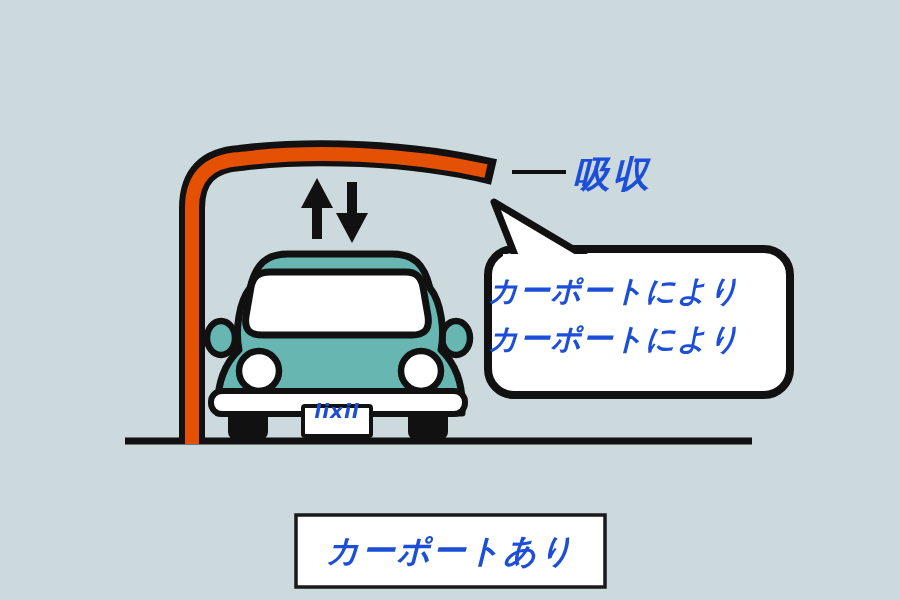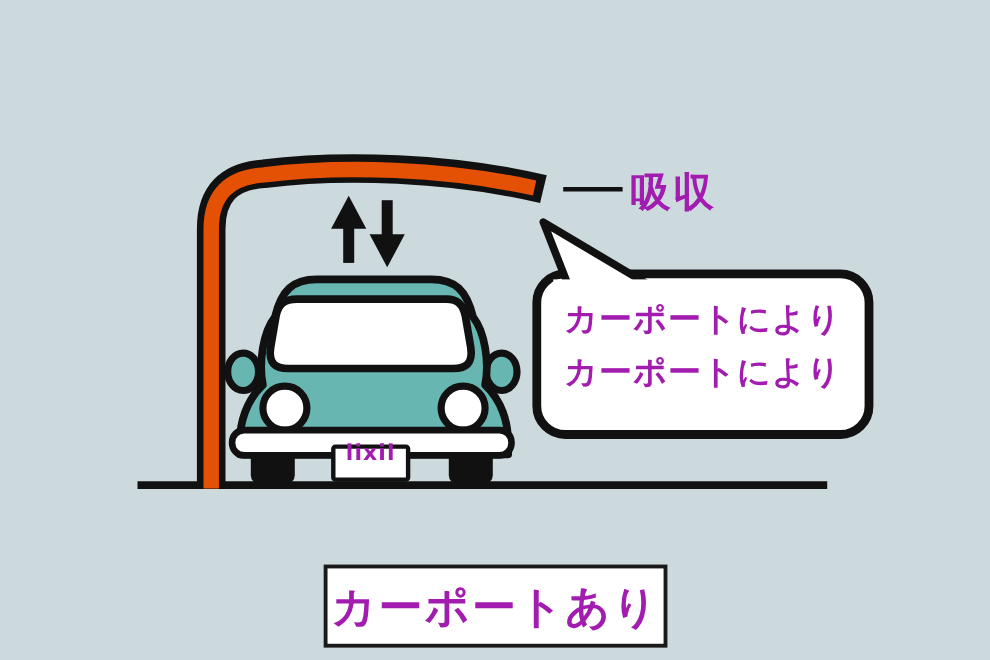--- a/index.html
+++ b/index.html
@@ -3,34 +3,34 @@
 <meta charset="utf-8">
 <style>
   html,body{margin:0;padding:0;}
   .stage{
     position:relative;
     width:900px;height:600px;
     overflow:hidden;
     font-family:"DejaVu Sans","Liberation Sans",sans-serif;
   }
   .stage svg{position:absolute;left:0;top:0;}
-  .txt{position:absolute;color:#a21caf;font-weight:700;}
+  .txt{position:absolute;color:#1d4ed8;font-weight:700;font-style:italic;}
   .absorption-label{
     left:573px;top:150px;
     font-size:37px;letter-spacing:2px;
   }
   .bubble-text{
     left:488px;top:267px;width:302px;
-    text-align:center;font-size:30px;line-height:48px;
+    font-size:30px;line-height:48px;
     letter-spacing:1px;
   }
   .caption-box-text{
     left:296px;top:515px;width:309px;height:72px;
     display:flex;align-items:center;justify-content:center;
-    font-size:40px;letter-spacing:2px;
+    font-size:33px;letter-spacing:2px;
   }
   .plate-text{
     left:303px;top:396px;width:68px;height:30px;
     display:flex;align-items:center;justify-content:center;
     font-size:20px;font-weight:800;letter-spacing:1px;
   }
 </style>
 </head>
 <body>
 

